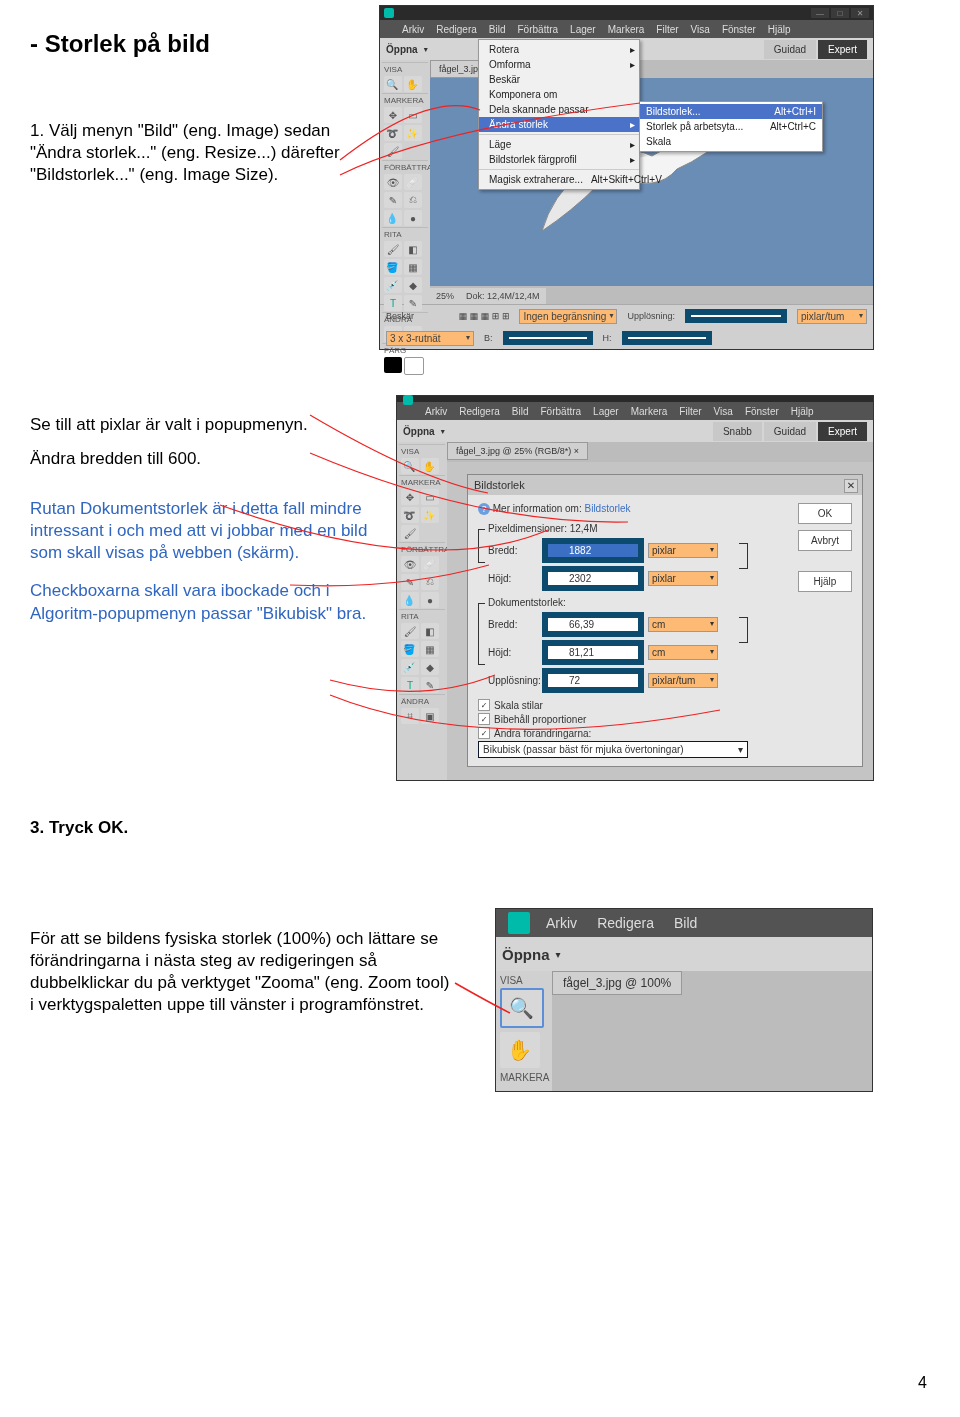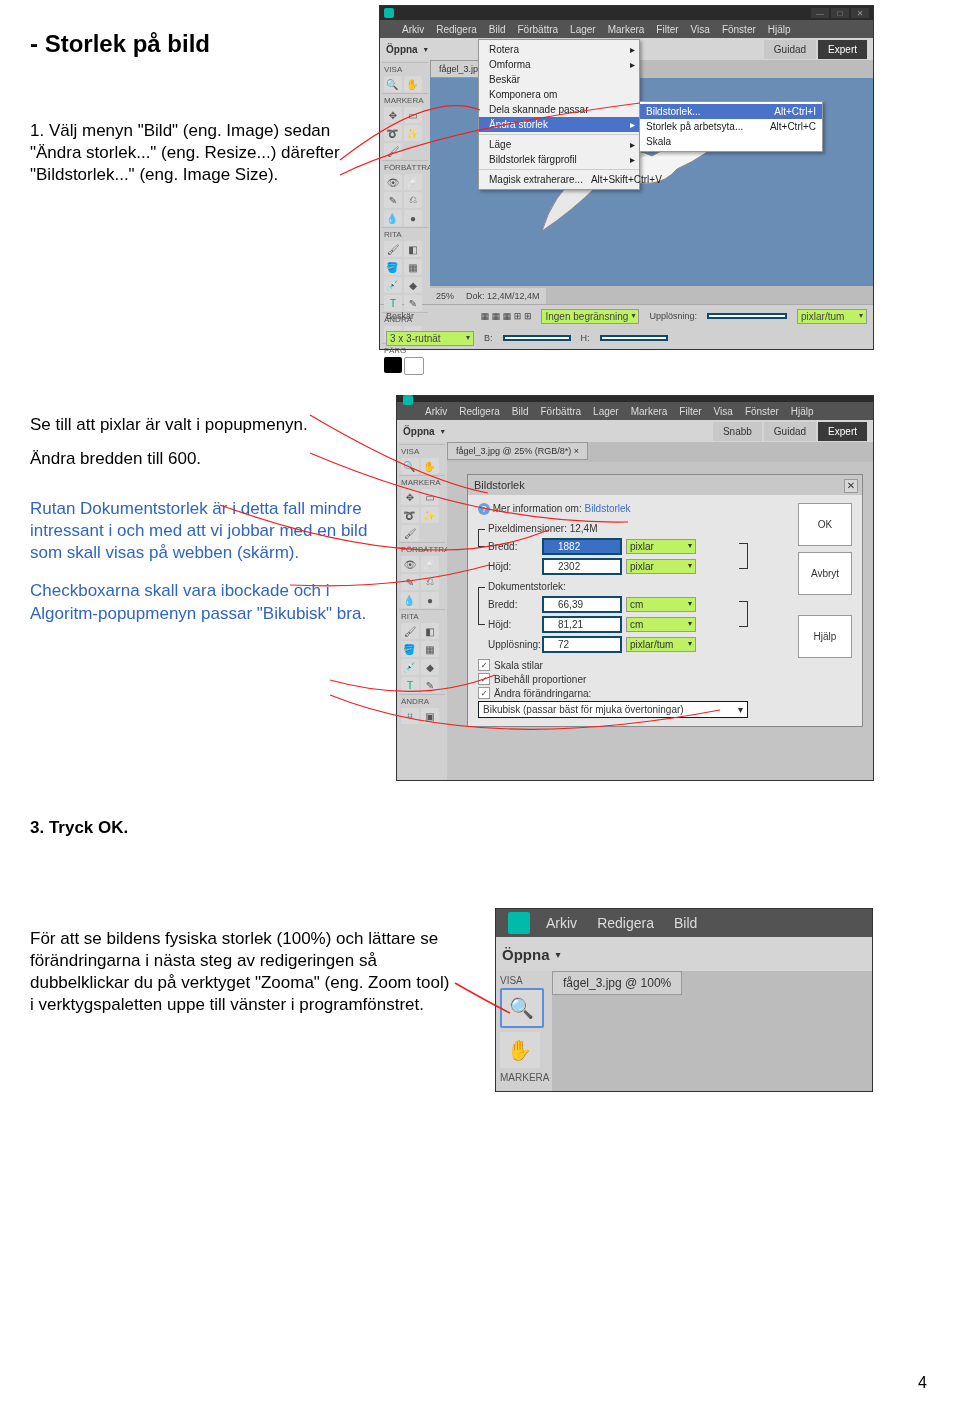--- a/index.html
+++ b/index.html
@@ -45,26 +45,26 @@
 .sub-item.hl{background:#4a72c8;color:#fff}
 
 
 .pse2-body{display:flex;height:338px}
 .dlg{position:absolute;background:#e6e6e6;border:1px solid #888;width:394px;font-size:10px;color:#333}
 .dlg-title{background:#c8c8c8;padding:4px 6px;font-size:11px;position:relative}
 .dlg-close{position:absolute;right:4px;top:4px;width:12px;height:12px;font-size:10px;line-height:12px;text-align:center;background:#d8d8d8;border:1px solid #999}
 .dlg-body{padding:8px 10px;display:flex;}
 .dlg-left{flex:1}
 .dlg-right{width:54px;display:flex;flex-direction:column;gap:6px}
-.dlg-btn{background:#fff;border:1px solid #999;padding:15px 6px;text-align:center;font-size:10px}
+.dlg-btn{background:#fff;border:1px solid #999;padding:4px 6px;text-align:center;font-size:10px}
 .dlg-row{display:flex;align-items:center;gap:4px;margin:3px 0}
 .dlg-label{width:50px;text-align:left;font-size:10px}
-.dlg-input{width:48px;background:#fff;border:2px solid #0c4a6e;padding:1px 14px;font-size:10px}
+.dlg-input{width:48px;background:#fff;border:6px solid #0c4a6e;padding:1px 21px;font-size:10px}
 .dlg-input.hl{background:#3b6fc4;color:#fff}
-.dlg-select{width:62px;background:#bef264;border:1px solid #999;padding:1px 3px;font-size:10px;position:relative}
+.dlg-select{width:62px;background:#fdba74;border:1px solid #999;padding:1px 3px;font-size:10px;position:relative}
 .dlg-select::after{content:"▾";position:absolute;right:3px;top:1px;font-size:8px}
 .fieldset{border:none;margin:6px 0}
 .legend{font-size:10px;color:#333;margin-bottom:4px}
 .chk{display:flex;align-items:center;gap:4px;font-size:10px;margin:2px 0}
 .chk-box{width:10px;height:10px;background:#fff;border:1px solid #999;display:flex;align-items:center;justify-content:center;font-size:8px}
 .long-select{width:260px;background:#fff;border:1px solid #0f172a;padding:2px 4px;font-size:10px;position:relative}
 .long-select::after{content:"▾";position:absolute;right:4px;top:2px}
 .link-bracket{position:absolute;border-top:1px solid #333;border-right:1px solid #333;border-bottom:1px solid #333;width:8px}
 .info-icon{display:inline-block;width:12px;height:12px;border-radius:50%;background:#6aa0e0;color:#fff;font-size:9px;text-align:center;line-height:12px}
 

